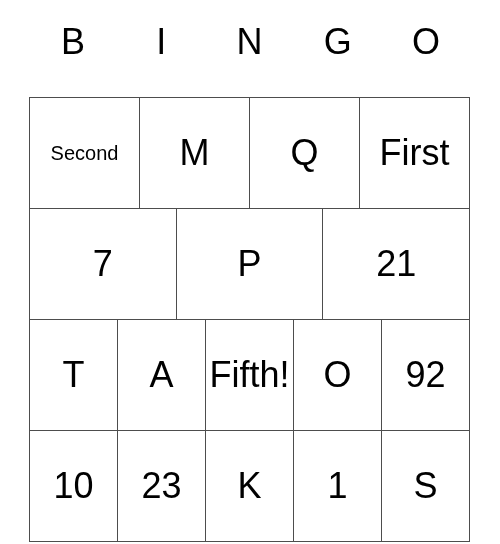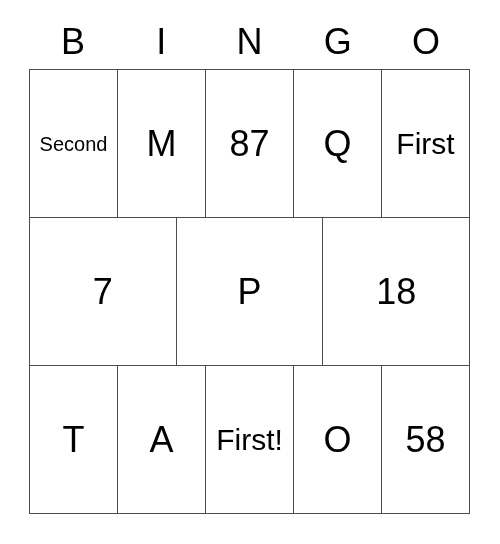--- a/index.html
+++ b/index.html
@@ -43,20 +43,21 @@
 
   
   .grid {
     width: 441px;
     height: 445px;
     border-top: 1px solid #4d4d4d;
     border-left: 1px solid #4d4d4d;
     display: flex;
     flex-direction: column;
     background: #ffffff;
+    margin-top: 28px;
   }
   .grid-row {
     display: flex;
     flex: 1 1 0;
     min-height: 0;
   }
   .cell {
     flex: 1 1 0;
     min-width: 0;
     border-right: 1px solid #4d4d4d;
@@ -67,56 +68,62 @@
     text-align: center;
     font-size: 36px;
     line-height: 1;
     color: #000000;
     background: #ffffff;
     overflow: hidden;
     white-space: nowrap;
     padding: 0 1px;
   }
   
-  .cell.size-med { font-size: 30px; }
+  .cell.size-med { font-size: 36px; }
   .cell.size-small { font-size: 20px; }
 </style>
 </head>
 <body>
 
 <div id="bingo-card">
 
   <div class="header-row">
     <div class="header-cell">B</div>
     <div class="header-cell">I</div>
     <div class="header-cell">N</div>
     <div class="header-cell">G</div>
     <div class="header-cell">O</div>
   </div>
 
   <div class="grid">
 
     <div class="grid-row">
       <div class="cell size-small">Second</div>
       <div class="cell">M</div>
-      <div class="cell">87</div>
       <div class="cell">Q</div>
       <div class="cell size-med">First</div>
     </div>
 
     <div class="grid-row">
       <div class="cell">7</div>
       <div class="cell">P</div>
-      <div class="cell">18</div>
+      <div class="cell">21</div>
     </div>
 
     <div class="grid-row">
       <div class="cell">T</div>
       <div class="cell">A</div>
-      <div class="cell size-med">First!</div>
+      <div class="cell size-med">Fifth!</div>
       <div class="cell">O</div>
-      <div class="cell">58</div>
+      <div class="cell">92</div>
     </div>
 
 
+    <div class="grid-row">
+      <div class="cell">10</div>
+      <div class="cell">23</div>
+      <div class="cell">K</div>
+      <div class="cell">1</div>
+      <div class="cell">S</div>
+    </div>
 
   </div>
 </div>
 
 </body></html>

